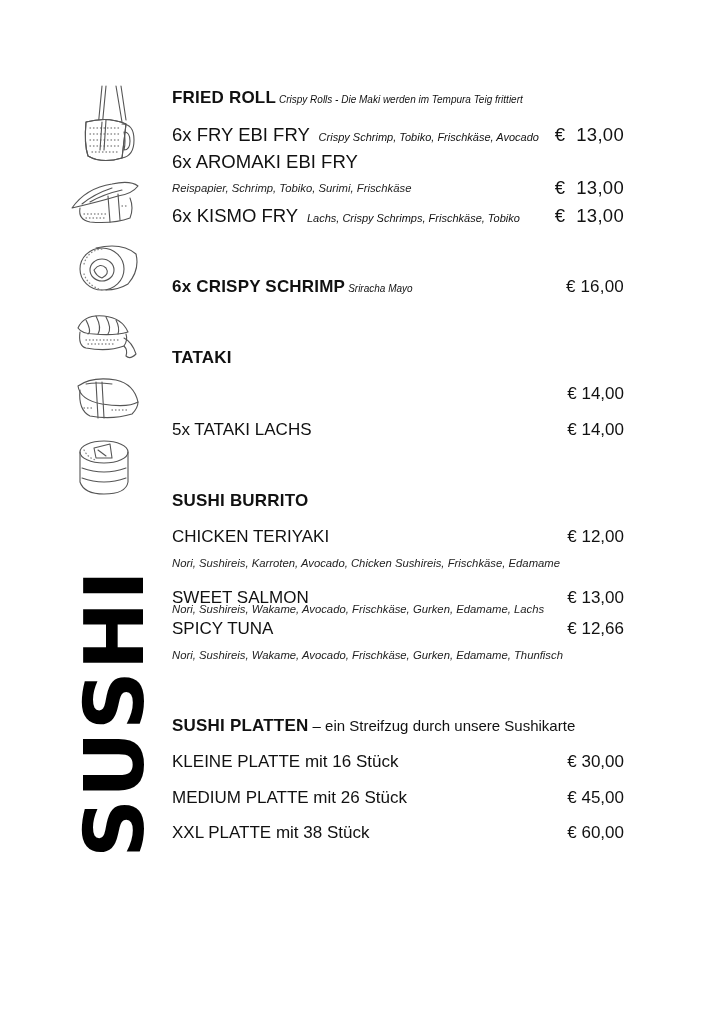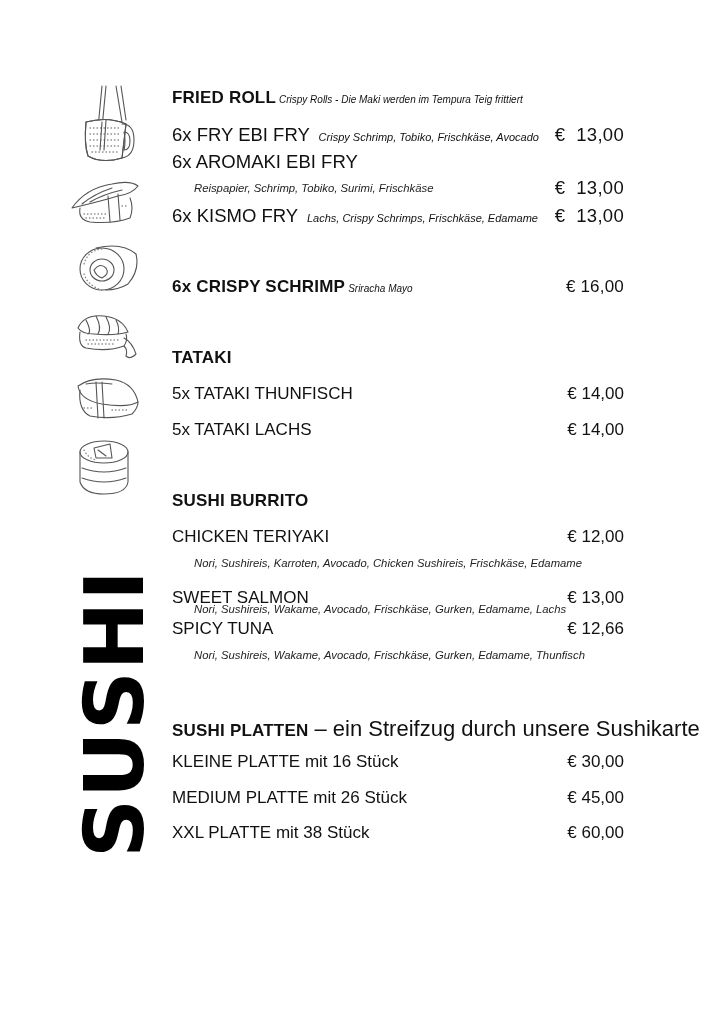--- a/index.html
+++ b/index.html
@@ -13,25 +13,25 @@
   .illus svg .fill-w { fill: #fff; }
 
   .vertical-title { position: absolute; left: 82px; top: 858px; transform-origin: 0 0;
                     transform: rotate(-90deg); font-family: "DejaVu Sans", sans-serif;
                     font-weight: bold; font-size: 82px; letter-spacing: 1px; line-height: 66px;
                     color: #000; white-space: nowrap; }
 
   .row { position: absolute; left: 172px; width: 452px; white-space: nowrap; }
   .head { font-weight: bold; font-size: 17px; letter-spacing: 0.2px; }
   .head .sub { font-weight: normal; font-style: italic; font-size: 10px; letter-spacing: 0; margin-left: 3px; }
-  .head .tagline { font-weight: normal; font-size: 22px; letter-spacing: 0; }
+  .head .tagline { font-weight: normal; font-size: 15px; letter-spacing: 0; }
   .item { font-size: 17px; }
   .item.big { font-size: 18.5px; }
   .item .desc { font-style: italic; font-size: 11px; margin-left: 4px; }
-  .note { font-style: italic; font-size: 11.3px; color: #222; margin-left: 22px; }
+  .note { font-style: italic; font-size: 11.3px; color: #222; }
   .price { position: absolute; right: 0; top: 0; font-size: 17px; }
   .price.big { font-size: 18.5px; letter-spacing: 0.3px; }
 </style>
 </head>
 <body>
 
 <div class="illus" style="left:80px;top:84px;">
   <svg width="60" height="82" viewBox="0 0 60 82">
     <path d="M22 2 L18 44 M26 2 L22 44 M36 2 L42 38 M41 2 L46 36"></path>
     <path class="fill-w" d="M6 38 Q4 60 8 72 Q22 80 42 74 L46 40 Q28 32 6 38 Z"></path>
@@ -108,34 +108,33 @@
 <div class="row item big" style="top:151px;">
   <span>6x AROMAKI EBI FRY</span>
 </div>
 <div class="row" style="top:178px;">
   <span class="note">Reispapier, Schrimp, Tobiko, Surimi, Frischkäse</span>
   <span class="price big" style="white-space:pre;top:-1px;">€  13,00</span>
 </div>
 
 <div class="row item big" style="top:205px;">
   <span>6x KISMO FRY</span>
-  <span class="desc">Lachs, Crispy Schrimps, Frischkäse, Edamame</span>
+  <span class="desc">Lachs, Crispy Schrimps, Frischkäse, Tobiko</span>
   <span class="price big" style="white-space:pre;">€  13,00</span>
 </div>
 
 <div class="row head" style="top:277px;">
   <span>6x CRISPY SCHRIMP</span><span class="sub">Sriracha Mayo</span>
   <span class="price" style="font-weight:normal;">€ 16,00</span>
 </div>
 
 <div class="row head" style="top:348px;">
   <span>TATAKI</span>
 </div>
 <div class="row item" style="top:384px;">
-  <span>5x TATAKI THUNFISCH</span>
   <span class="price">€ 14,00</span>
 </div>
 <div class="row item" style="top:420px;">
   <span>5x TATAKI LACHS</span>
   <span class="price">€ 14,00</span>
 </div>
 
 <div class="row head" style="top:491px;">
   <span>SUSHI BURRITO</span>
 </div>

